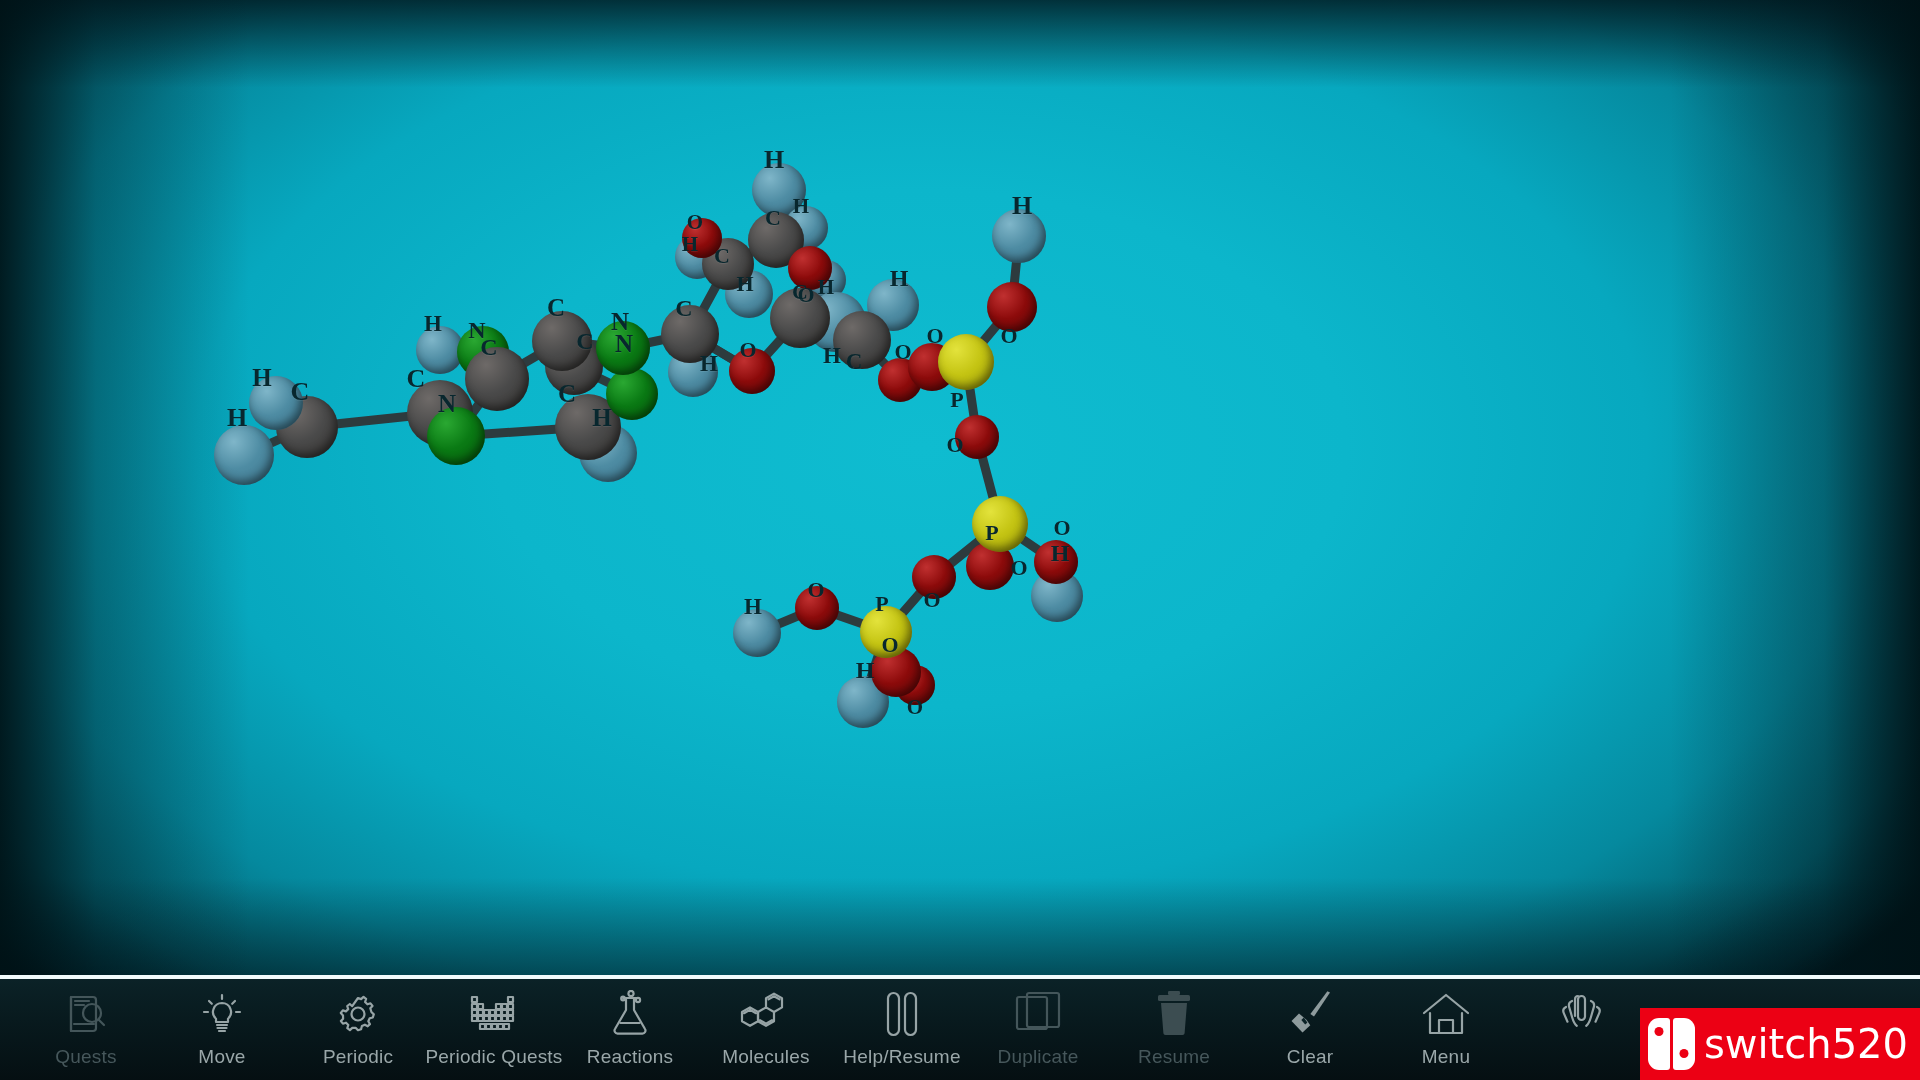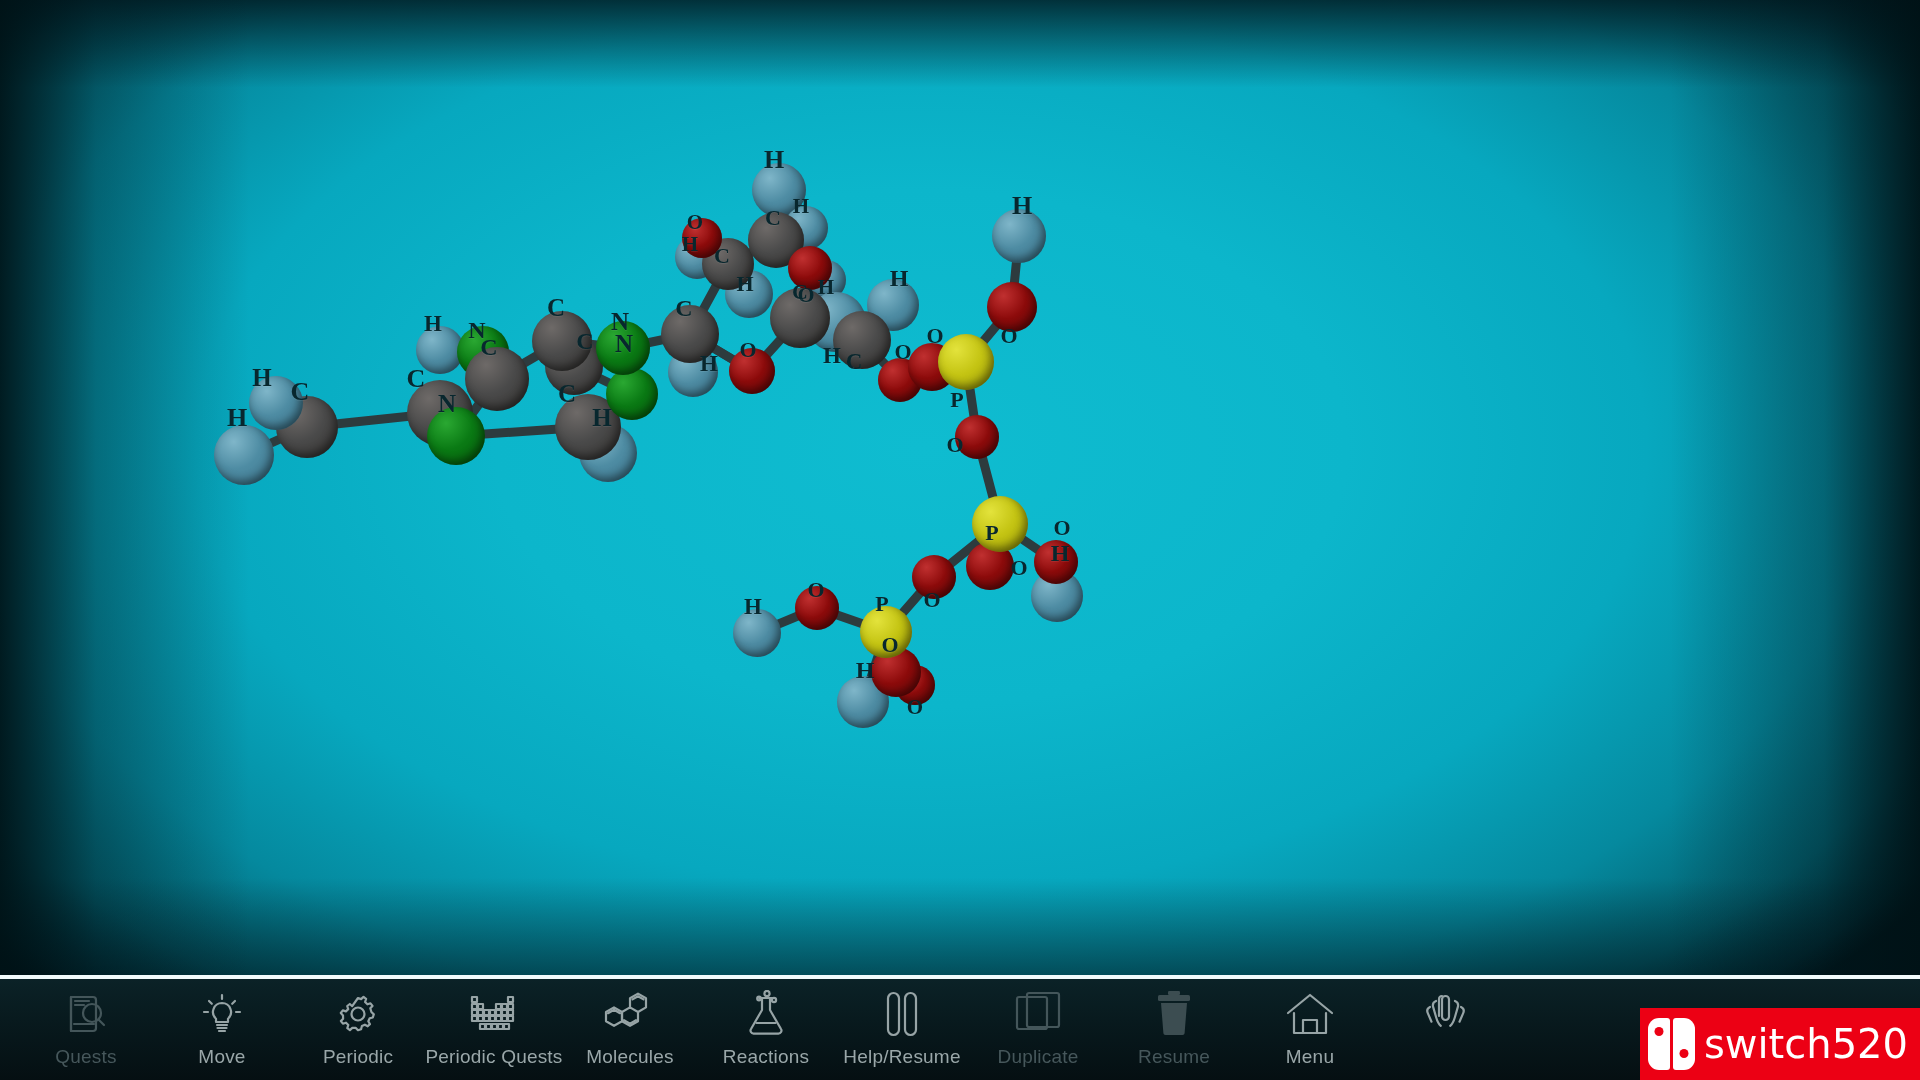--- a/index.html
+++ b/index.html
@@ -282,47 +282,47 @@
               <rect x="22" y="30" width="5" height="5"></rect>
               <rect x="28" y="30" width="5" height="5"></rect>
               <rect x="34" y="30" width="5" height="5"></rect>
             </g>
           </svg>
         </div>
         <div class="cap">Periodic Quests</div>
       </div>
       <div class="tool on">
         <div class="ico">
+          <svg viewBox="0 0 44 48" width="44" height="48">
+            <path d="M18 8v12L7 39a3 3 0 0 0 2.6 4.6h24.8A3 3 0 0 0 37 39L26 20V8"></path>
+            <path d="M15 8h14"></path>
+            <path d="M12.5 33h19"></path>
+            <circle cx="23" cy="3.5" r="2.6"></circle>
+            <circle cx="15" cy="8.5" r="1.8"></circle>
+            <circle cx="30" cy="10" r="2.1"></circle>
+          </svg>
+        </div>
+        <div class="cap">Reactions</div>
+      </div>
+      <div class="tool on">
+        <div class="ico">
           <svg viewBox="0 0 52 44" width="52" height="44">
             <path d="M18 20l-8-4.6L2 20v9.2l8 4.6 8-4.6z"></path>
             <path d="M4 21.2l6-3.4 6 3.4"></path>
             <path d="M18 20l8-4.6 8 4.6v9.2l-8 4.6-8-4.6z"></path>
             <path d="M34 20l8-4.6V6.2L34 1.6 26 6.2v9.2"></path>
             <path d="M28.5 7.4l5.5-3.2 5.5 3.2"></path>
             <path d="M20 28.2l6 3.4 6-3.4"></path>
           </svg>
         </div>
         <div class="cap">Molecules</div>
       </div>
       <div class="tool on">
         <div class="ico">
           <svg viewBox="0 0 44 48" width="44" height="48">
-            <path d="M18 8v12L7 39a3 3 0 0 0 2.6 4.6h24.8A3 3 0 0 0 37 39L26 20V8"></path>
-            <path d="M15 8h14"></path>
-            <path d="M12.5 33h19"></path>
-            <circle cx="23" cy="3.5" r="2.6"></circle>
-            <circle cx="15" cy="8.5" r="1.8"></circle>
-            <circle cx="30" cy="10" r="2.1"></circle>
-          </svg>
-        </div>
-        <div class="cap">Reactions</div>
-      </div>
-      <div class="tool on">
-        <div class="ico">
-          <svg viewBox="0 0 44 48" width="44" height="48">
             <rect x="8" y="3" width="11" height="42" rx="5.5"></rect>
             <rect x="25" y="3" width="11" height="42" rx="5.5"></rect>
           </svg>
         </div>
         <div class="cap">Help/Resume</div>
       </div>
       <div class="tool off">
         <div class="ico">
           <svg viewBox="0 0 46 46" width="46" height="46">
             <rect x="2" y="6" width="30" height="32" rx="2"></rect>
@@ -333,20 +333,30 @@
       </div>
       <div class="tool off">
         <div class="ico">
           <svg viewBox="0 0 40 46" width="40" height="46" class="filled">
             <rect x="4" y="4" width="32" height="6" rx="1.6"></rect>
             <path d="M7 12h26l-2.4 30.2a2 2 0 0 1-2 1.8H11.4a2 2 0 0 1-2-1.8z"></path>
             <rect x="14" y="0" width="12" height="4" rx="1.2"></rect>
           </svg>
         </div>
         <div class="cap">Resume</div>
+      </div>
+      <div class="tool on">
+        <div class="ico">
+          <svg viewBox="0 0 48 46" width="48" height="46" class="filled">
+            <path d="M44 1.5l-2.6-1.2-17 22.6 3.6 2.7z"></path>
+            <path d="M13 22.5l-7.5 7.6 11 11.4 7.8-7.3-3.9-5.4z"></path>
+            <path d="M17.8 26.6l3.6 4.9-2.2 2-3.9-4.5z" fill="#0b2227"></path>
+          </svg>
+        </div>
+        <div class="cap">Clear</div>
       </div>
       <div class="tool on">
         <div class="ico">
           <svg viewBox="0 0 48 44" width="48" height="44">
             <path d="M2 21L24 3l22 18"></path>
             <path d="M8 21v20h32V21"></path>
             <path d="M17 41V28h14v13"></path>
           </svg>
         </div>
         <div class="cap">Menu</div>

